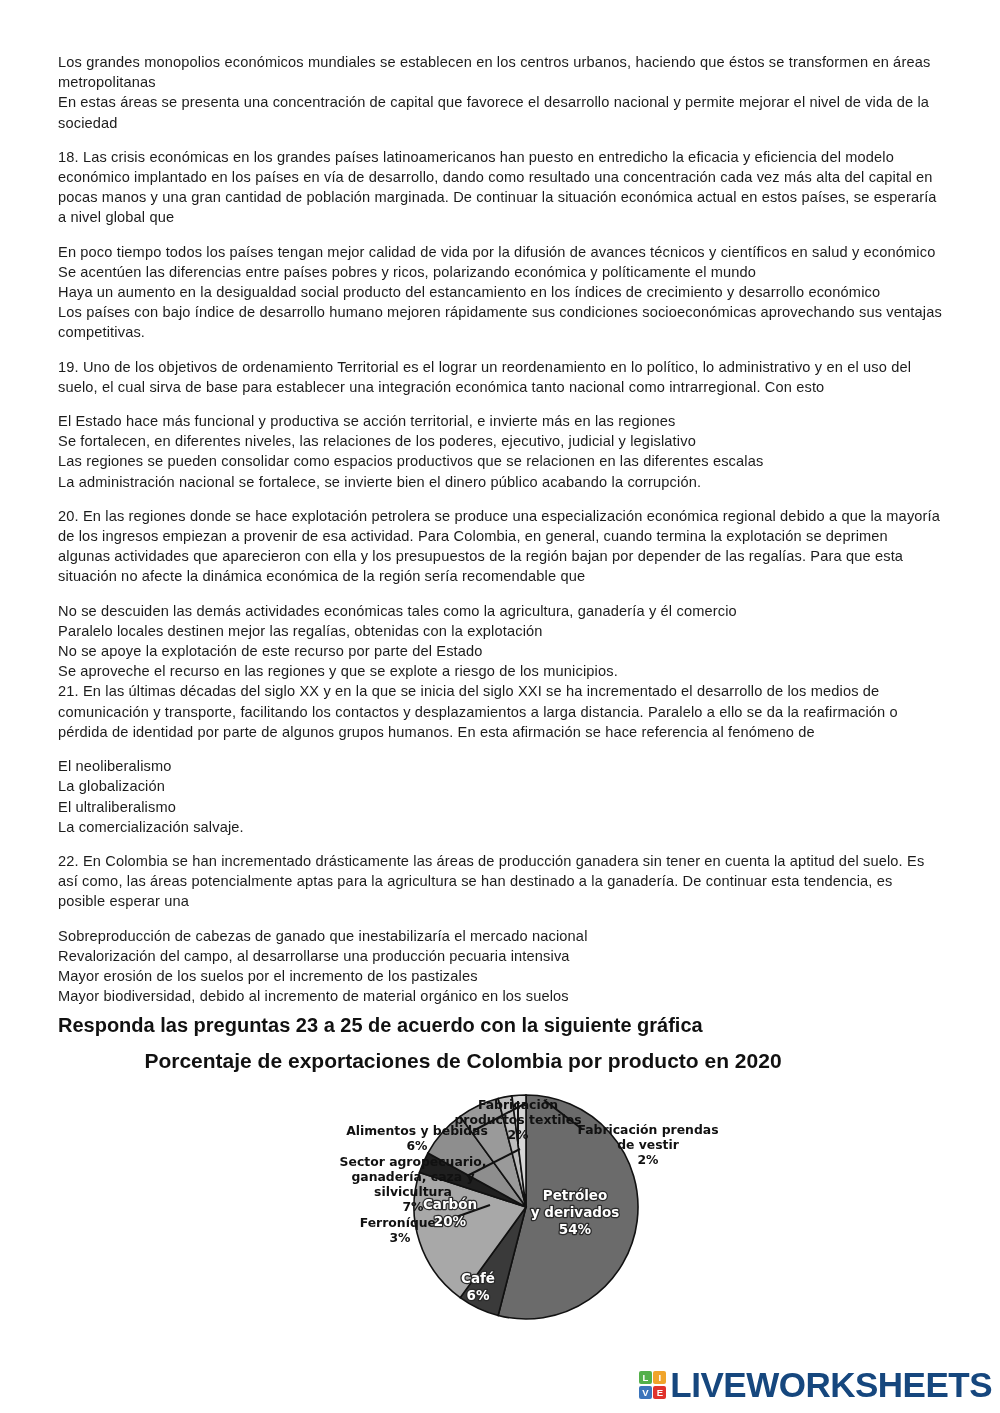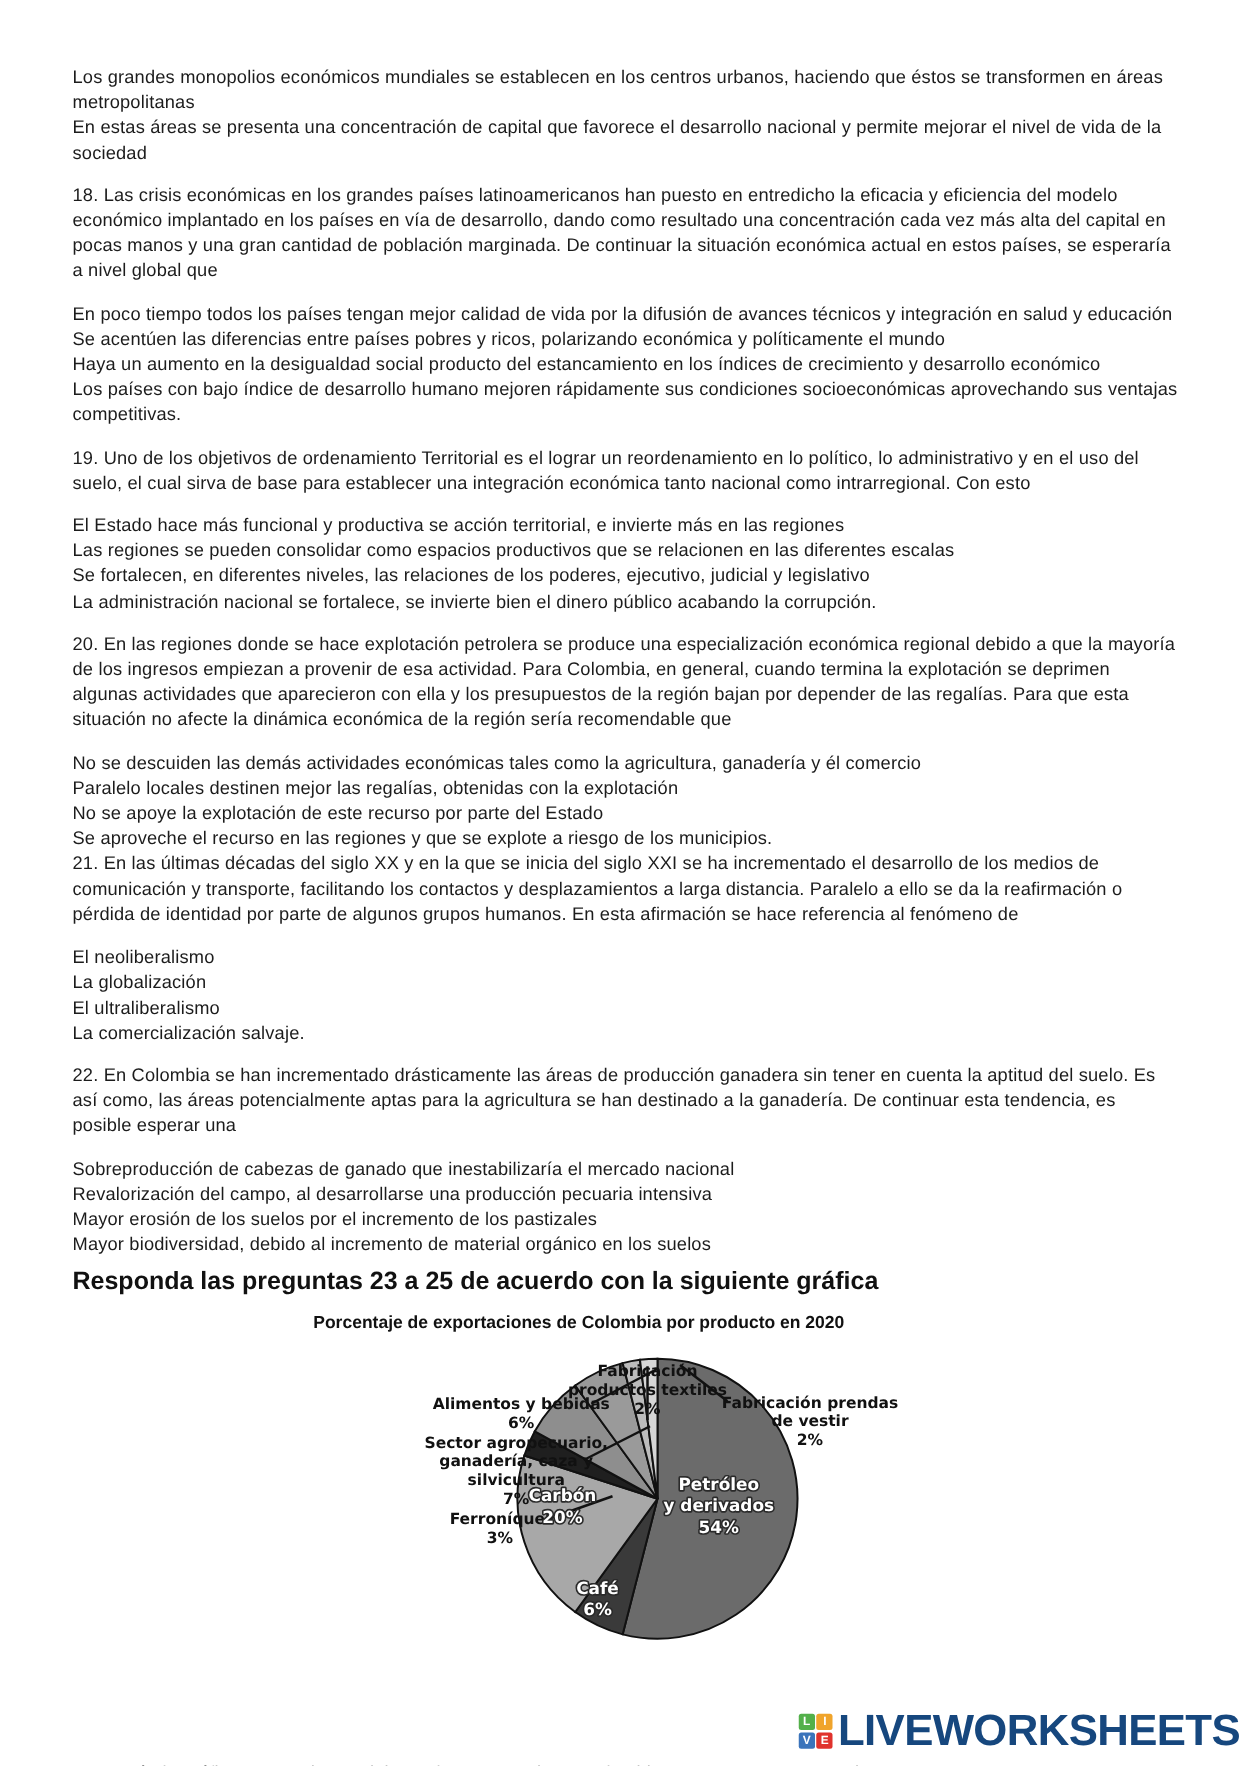--- a/index.html
+++ b/index.html
@@ -43,21 +43,21 @@
   .gap-sm { height: 9px; }
   .gap-md { height: 14px; }
 
   .heading-bold {
     font-size: 20px;
     line-height: 20px;
     font-weight: bold;
     color: #111;
   }
   .chart-title {
-    font-size: 14px;
+    font-size: 21px;
     font-weight: bold;
     text-align: center;
     color: #111;
     width: 790px;
     margin-left: 10px;
   }
   .q-num { font-weight: bold; }
 
   
   .chart-area {
@@ -125,36 +125,36 @@
       <p>En estas áreas se presenta una concentración de capital que favorece el desarrollo nacional y permite mejorar el nivel de vida de la sociedad</p>
     </div>
 
     <div class="gap-md"></div>
 
     <div class="block">
       <p>18. Las crisis económicas en los grandes países latinoamericanos han puesto en entredicho la eficacia y eficiencia del modelo económico implantado en los países en vía de desarrollo, dando como resultado una concentración cada vez más alta del capital en pocas manos y una gran cantidad de población marginada. De continuar la situación económica actual en estos países, se esperaría a nivel global que</p>
     </div>
     <div class="gap-md"></div>
     <div class="block">
-      <p>En poco tiempo todos los países tengan mejor calidad de vida por la difusión de avances técnicos y integración en salud y educación</p>
+      <p>En poco tiempo todos los países tengan mejor calidad de vida por la difusión de avances técnicos y científicos en salud y económico</p>
       <p>Se acentúen las diferencias entre países pobres y ricos, polarizando económica y políticamente el mundo</p>
       <p>Haya un aumento en la desigualdad social producto del estancamiento en los índices de crecimiento y desarrollo económico</p>
       <p>Los países con bajo índice de desarrollo humano mejoren rápidamente sus condiciones socioeconómicas aprovechando sus ventajas competitivas.</p>
     </div>
 
     <div class="gap-md"></div>
 
     <div class="block">
       <p>19. Uno de los objetivos de ordenamiento Territorial es el lograr un reordenamiento en lo político, lo administrativo y en el uso del suelo, el cual sirva de base para establecer una integración económica tanto nacional como intrarregional. Con esto</p>
     </div>
     <div class="gap-md"></div>
     <div class="block">
       <p>El Estado hace más funcional y productiva se acción territorial, e invierte más en las regiones</p>
+      <p>Se fortalecen, en diferentes niveles, las relaciones de los poderes, ejecutivo, judicial y legislativo</p>
       <p>Las regiones se pueden consolidar como espacios productivos que se relacionen en las diferentes escalas</p>
-      <p>Se fortalecen, en diferentes niveles, las relaciones de los poderes, ejecutivo, judicial y legislativo</p>
       <p>La administración nacional se fortalece, se invierte bien el dinero público acabando la corrupción.</p>
     </div>
 
     <div class="gap-md"></div>
 
     <div class="block">
       <p>20. En las regiones donde se hace explotación petrolera se produce una especialización económica regional debido a que la mayoría de los ingresos empiezan a provenir de esa actividad. Para Colombia, en general, cuando termina la explotación se deprimen algunas actividades que aparecieron con ella y los presupuestos de la región bajan por depender de las regalías. Para que esta situación no afecte la dinámica económica de la región sería recomendable que</p>
     </div>
     <div class="gap-md"></div>
     <div class="block">

